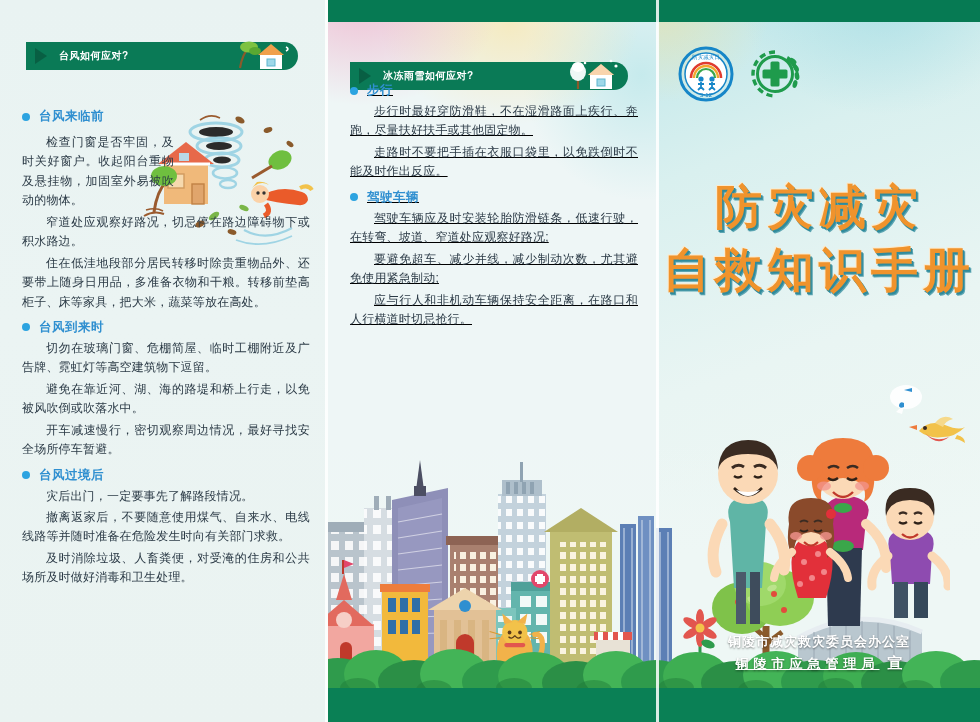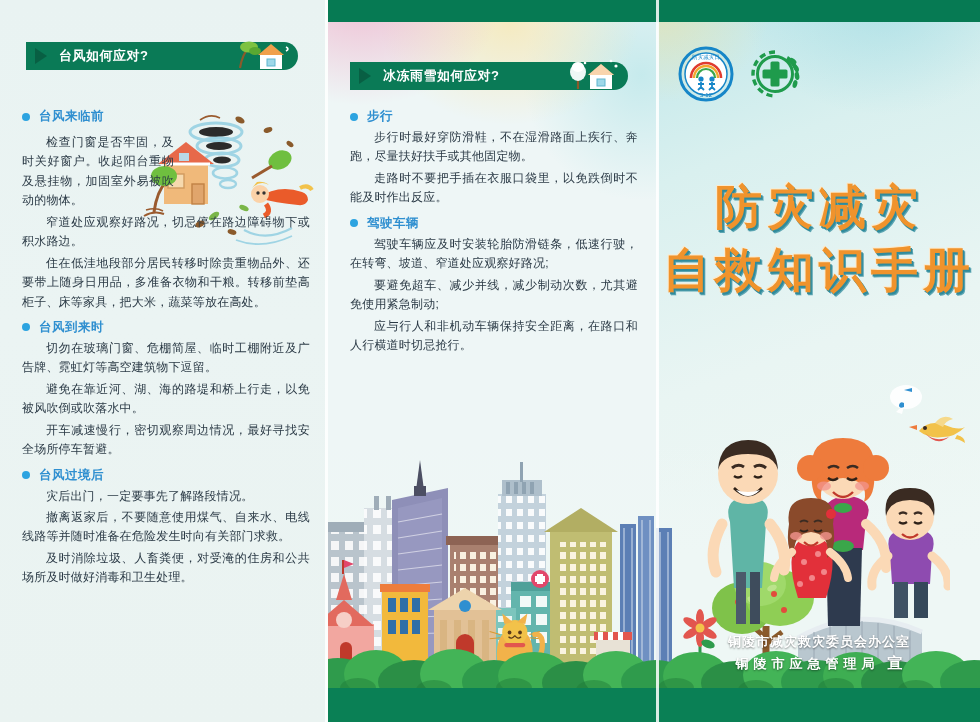--- a/index.html
+++ b/index.html
@@ -31,21 +31,21 @@
   
   .top-band{position:absolute;left:328px;top:0;width:652px;height:22px;background:#067a53;}
   
   .gutter{position:absolute;top:0;width:3px;height:722px;background:#ffffff;opacity:.85;}
 
   
   .ribbon{position:absolute;height:28px;background:#0a7a56;border-radius:0 16px 16px 0;
     display:flex;align-items:center;}
   .ribbon .arrow{width:0;height:0;margin-left:9px;
     border-top:8px solid transparent;border-bottom:8px solid transparent;border-left:12px solid #085f43;}
-  .ribbon .rtitle{color:#ffffff;font-size:13px;font-weight:700;margin-left:12px;letter-spacing:.5px;
+  .ribbon .rtitle{color:#ffffff;font-size:10px;font-weight:700;margin-left:12px;letter-spacing:.5px;
     white-space:nowrap;}
   .ribbon .deco{position:absolute;right:8px;top:-4px;width:56px;height:34px;}
 
   
   .bullet-row{display:flex;align-items:center;margin:0 0 3px 0;}
   .dot{width:8px;height:8px;border-radius:50%;background:#2ca3e0;flex:0 0 8px;margin-right:9px;}
   .sub-h{color:#2f8fd0;font-size:12.5px;font-weight:700;letter-spacing:.5px;white-space:nowrap;}
   .para{color:#2b3a46;font-size:12px;line-height:1.62;text-indent:2em;margin:0 0 2px 0;
     text-align:justify;letter-spacing:.2px;}
   .block{margin-bottom:7px;}
@@ -70,21 +70,21 @@
 
   
   .city{position:absolute;left:328px;bottom:0;width:652px;height:280px;overflow:hidden;}
   .city-sky{position:absolute;inset:0;background:linear-gradient(180deg,rgba(238,247,245,0) 0%,#eef7f5 40%,#eef7f5 100%);}
   .ground-band{position:absolute;left:0;bottom:0;width:652px;height:34px;background:#0a8055;}
 
   
   .credit{position:absolute;left:658px;bottom:48px;width:322px;text-align:center;color:#ffffff;
     font-size:13px;font-weight:700;line-height:1.45;letter-spacing:1px;
     text-shadow:0 1px 2px rgba(0,0,0,.45);}
-  .credit .l2{letter-spacing:5px;}
+  .credit .l2{letter-spacing:5px;text-decoration:underline;}
   .credit .xuan{font-size:15px;letter-spacing:0;margin-left:8px;}
 
   .family{position:absolute;left:700px;bottom:95px;width:250px;height:215px;}
   .bird{position:absolute;left:905px;top:405px;width:62px;height:48px;}
 </style>
 </head>
 <body>
 
 <div id="page">
 
@@ -213,21 +213,21 @@
         <rect x="26" y="16" width="22" height="15" fill="#ffffff"></rect>
         <path d="M24 17 L37 6 L50 17 Z" fill="#f0a04b"></path>
         <path d="M24 17 L37 6 L50 17 Z" fill="#ffffff" opacity=".55"></path>
         <rect x="33" y="21" width="8" height="7" fill="#9fd8e8" stroke="#5fb6cf" stroke-width="1"></rect>
         <circle cx="52" cy="8" r="1.6" fill="#ffffff"></circle>
         <circle cx="47" cy="3" r="1.3" fill="#ffffff"></circle>
         <circle cx="21" cy="5" r="1.3" fill="#ffffff"></circle>
       </svg>
     </div>
 
-    <div class="col-body" style="top:108px;">
+    <div class="col-body" style="top:82px;text-decoration:underline;">
 
       <div class="block">
         <div class="bullet-row">
           <span class="dot"></span>
           <span class="sub-h">步行</span>
         </div>
         <p class="para">步行时最好穿防滑鞋，不在湿滑路面上疾行、奔跑，尽量扶好扶手或其他固定物。</p>
         <p class="para">走路时不要把手插在衣服口袋里，以免跌倒时不能及时作出反应。</p>
       </div>
 

